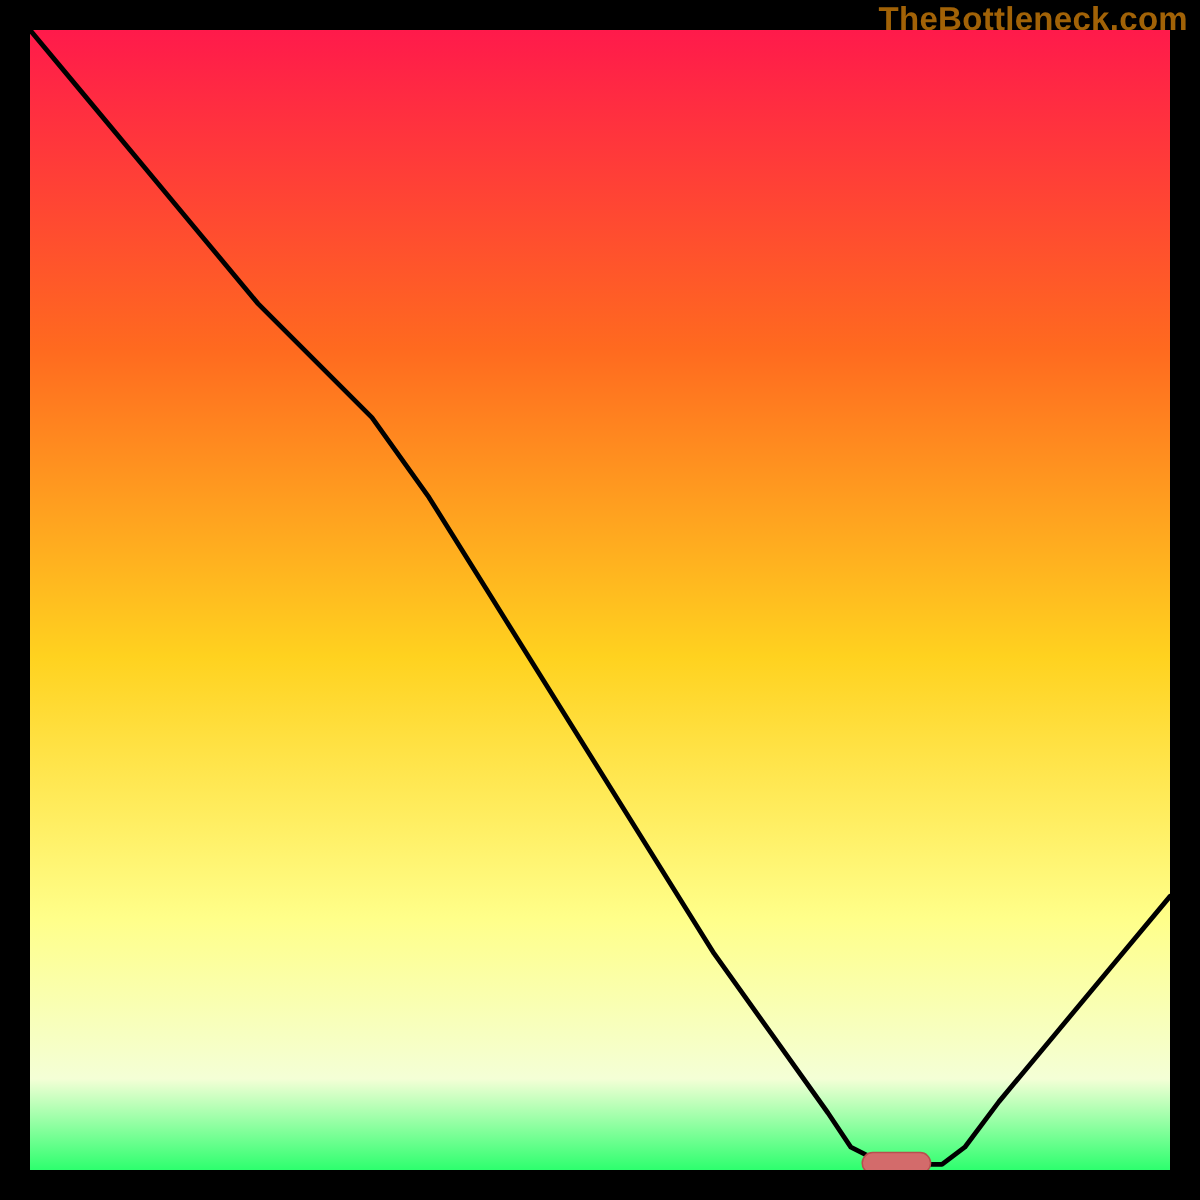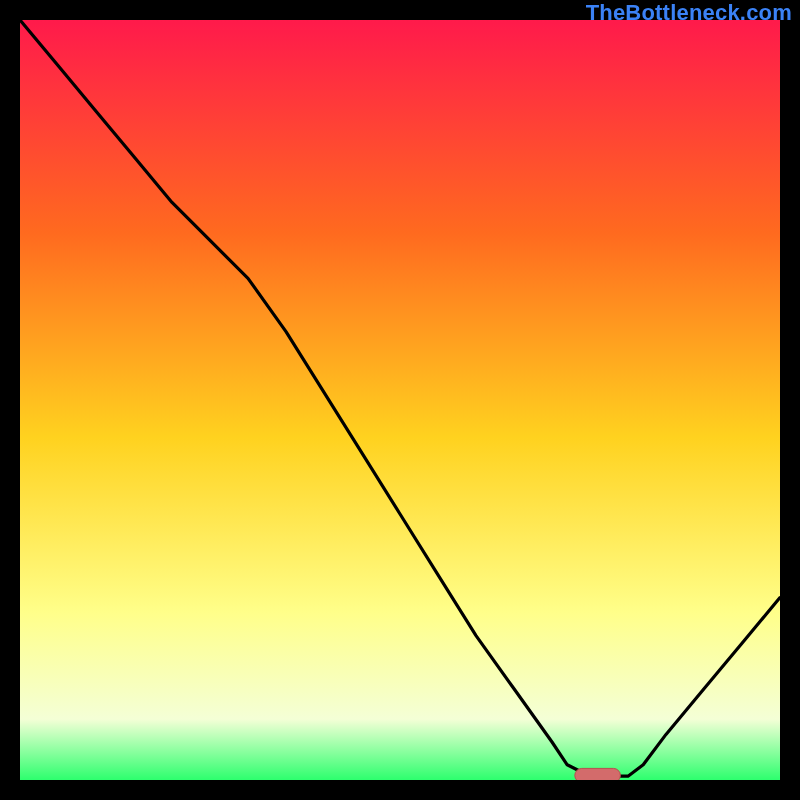--- a/index.html
+++ b/index.html
@@ -26,21 +26,21 @@
     height: 760px;
     overflow: hidden;
   }
   .watermark {
     position: absolute;
     top: 0;
     right: 8px;
     font-family: Arial, Helvetica, sans-serif;
     font-size: 22px;
     font-weight: 600;
-    color: #3b82f6;
+    color: #a16207;
     letter-spacing: 0.2px;
     user-select: none;
   }
   svg { display: block; }
 </style>
 </head>
 <body>
 
 <div class="frame">
   <div class="watermark">TheBottleneck.com</div>

